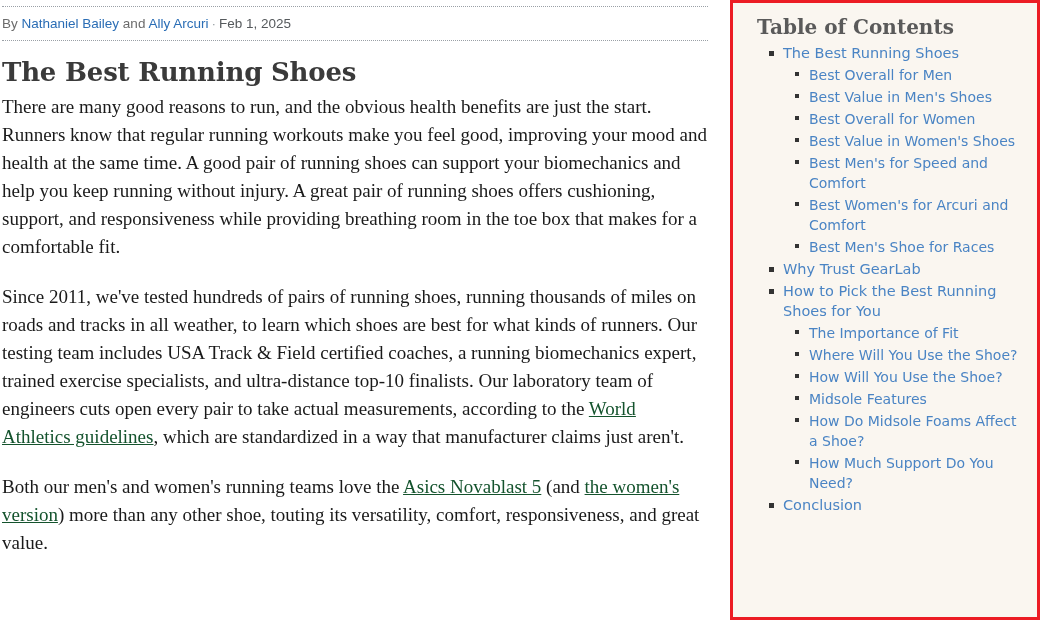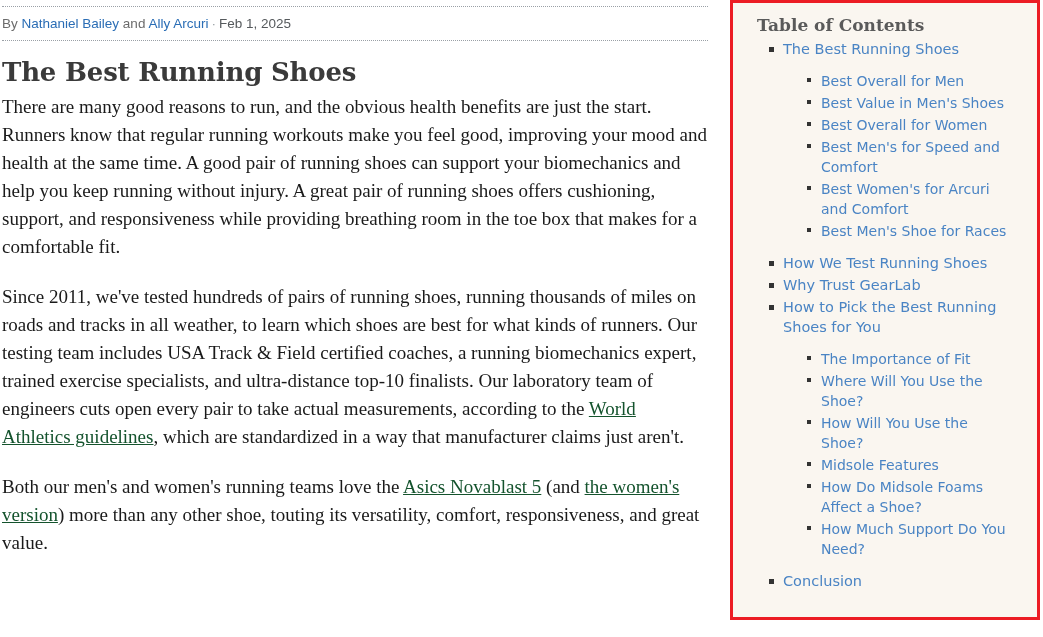--- a/index.html
+++ b/index.html
@@ -90,34 +90,34 @@
     height: 620px;
     box-sizing: border-box;
     border: 3px solid #ec1c24;
     background: #faf6f0;
     padding: 10px 12px 12px 14px;
     overflow: hidden;
   }
 
   .toc-title {
     font-family: "DejaVu Serif", "Liberation Serif", serif;
-    font-size: 17px;
+    font-size: 20px;
     font-weight: bold;
     color: #5a5a5a;
     margin: 2px 0 4px 10px;
   }
 
   ul.toc-list {
     list-style: none;
     margin: 0;
     padding: 0 0 0 22px;
   }
   ul.toc-sublist {
     list-style: none;
-    margin: 12px;
+    margin: 0;
     padding: 0 0 0 26px;
   }
 
   li.toc-item {
     position: relative;
     padding-left: 14px;
     margin: 0 0 2px 0;
   }
   li.toc-item > .bullet {
     position: absolute;
@@ -170,26 +170,27 @@
 
   <div class="toc">
     <div class="toc-title">Table of Contents</div>
     <ul class="toc-list" id="toc-root">
         <li class="toc-item"><span class="bullet"></span><a class="toc-link" href="#">The Best Running Shoes</a></li>
         <li>
           <ul class="toc-sublist">
             <li class="toc-item sub"><span class="bullet"></span><a class="toc-link" href="#">Best Overall for Men</a></li>
             <li class="toc-item sub"><span class="bullet"></span><a class="toc-link" href="#">Best Value in Men's Shoes</a></li>
             <li class="toc-item sub"><span class="bullet"></span><a class="toc-link" href="#">Best Overall for Women</a></li>
+            <li class="toc-item sub"><span class="bullet"></span><a class="toc-link" href="#">Best Value in Women's Shoes</a></li>
             <li class="toc-item sub"><span class="bullet"></span><a class="toc-link" href="#">Best Men's for Speed and Comfort</a></li>
             <li class="toc-item sub"><span class="bullet"></span><a class="toc-link" href="#">Best Women's for Arcuri and Comfort</a></li>
             <li class="toc-item sub"><span class="bullet"></span><a class="toc-link" href="#">Best Men's Shoe for Races</a></li>
           </ul>
         </li>
-        <li class="toc-item"><span class="bullet"></span><a class="toc-link" href="#">How We Test Running Shoes</a></li>
+        <li class="toc-item"><span class="bullet"></span></li>
         <li class="toc-item"><span class="bullet"></span><a class="toc-link" href="#">Why Trust GearLab</a></li>
         <li class="toc-item"><span class="bullet"></span><a class="toc-link" href="#">How to Pick the Best Running Shoes for You</a></li>
         <li>
           <ul class="toc-sublist">
             <li class="toc-item sub"><span class="bullet"></span><a class="toc-link" href="#">The Importance of Fit</a></li>
             <li class="toc-item sub"><span class="bullet"></span><a class="toc-link" href="#">Where Will You Use the Shoe?</a></li>
             <li class="toc-item sub"><span class="bullet"></span><a class="toc-link" href="#">How Will You Use the Shoe?</a></li>
             <li class="toc-item sub"><span class="bullet"></span><a class="toc-link" href="#">Midsole Features</a></li>
             <li class="toc-item sub"><span class="bullet"></span><a class="toc-link" href="#">How Do Midsole Foams Affect a Shoe?</a></li>
             <li class="toc-item sub"><span class="bullet"></span><a class="toc-link" href="#">How Much Support Do You Need?</a></li>

